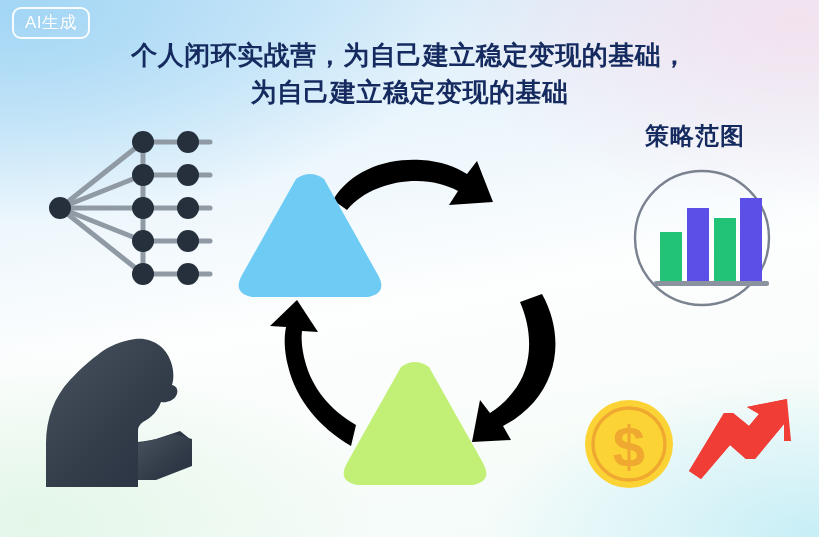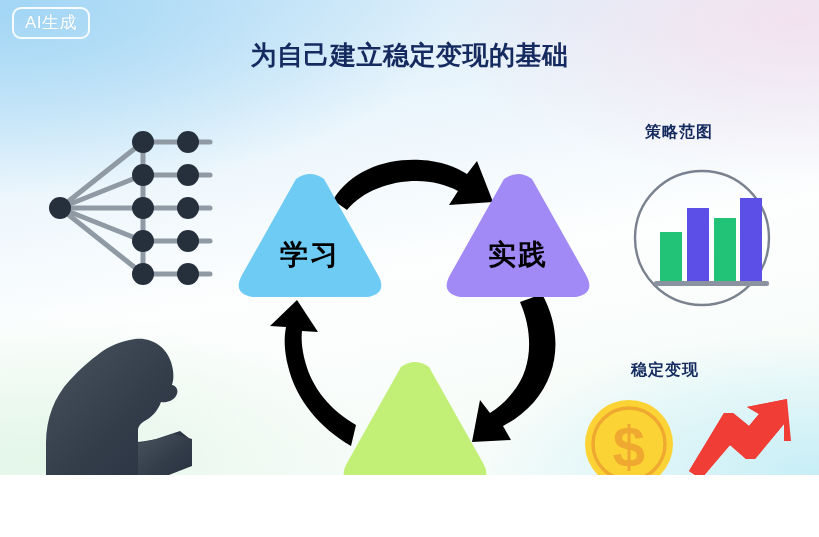--- a/index.html
+++ b/index.html
@@ -6,21 +6,21 @@
     margin: 0;
     padding: 0;
     background: #ffffff;
   }
   body {
     font-family: "Liberation Sans", "DejaVu Sans", sans-serif;
   }
   #poster {
     position: relative;
     width: 819px;
-    height: 475px;
+    height: 537px;
     overflow: hidden;
     background:
       radial-gradient(ellipse 70% 55% at 97% 4%, rgba(243,225,238,0.95) 0%, rgba(243,228,240,0.0) 62%),
       radial-gradient(ellipse 80% 60% at 2% 2%, rgba(162,214,245,0.98) 0%, rgba(180,222,247,0.0) 66%),
       radial-gradient(ellipse 60% 45% at 4% 97%, rgba(226,246,231,0.95) 0%, rgba(231,247,235,0.0) 70%),
       radial-gradient(ellipse 55% 40% at 99% 99%, rgba(198,238,246,0.95) 0%, rgba(205,240,247,0.0) 72%),
       linear-gradient(170deg, #cfe8f8 0%, #eaf5fc 28%, #fdfefe 55%, #f7fcf9 80%, #f2fbfa 100%);
   }
 
   
@@ -67,35 +67,36 @@
     font-size: 28px;
     font-weight: bold;
     letter-spacing: 2px;
     line-height: 1;
   }
 
   
   .caption {
     position: absolute;
     color: #152a5e;
-    font-size: 16px;
+    font-size: 24px;
     font-weight: bold;
     letter-spacing: 1px;
     line-height: 1;
     white-space: nowrap;
   }
 </style>
 </head>
 <body>
 
 <div id="poster">
 
   <div class="ai-badge">AI生成</div>
 
   <div class="title-block">
+    <span class="title-line">个人闭环实战营，为自己建立稳定变现的基础，</span>
     <span class="title-line">为自己建立稳定变现的基础</span>
   </div>
 
   <svg class="layer" style="left:38px; top:125px;" width="180" height="165" viewBox="0 0 180 165">
     <g stroke="#8f9aa4" stroke-width="5" stroke-linecap="round" fill="none">
       <line x1="22" y1="83" x2="105" y2="17"></line>
       <line x1="22" y1="83" x2="105" y2="50"></line>
       <line x1="22" y1="83" x2="105" y2="83"></line>
       <line x1="22" y1="83" x2="105" y2="116"></line>
       <line x1="22" y1="83" x2="105" y2="149"></line>
@@ -200,48 +201,40 @@
       L 52,31
       C 51,39 52,50 55,61
       C 62,88 80,110 106,125
       Z"></path>
   </svg>
 
   <div class="tri-wrap" style="left:232px; top:167px; width:156px; height:138px;">
     <svg width="156" height="138" viewBox="0 0 156 138">
       <path d="M 64,12 Q 78,2 92,12 L 146,108 Q 156,126 136,130 L 20,130 Q 0,126 10,108 Z" fill="#6ecbf4"></path>
     </svg>
-    <div class="tri-label" style="top:74px;">学习</div>
   </div>
 
-  <div class="tri-wrap" style="left:440px; top:167px; width:156px; height:138px;">
-    <svg width="156" height="138" viewBox="0 0 156 138">
-      <path d="M 64,12 Q 78,2 92,12 L 146,108 Q 156,126 136,130 L 20,130 Q 0,126 10,108 Z" fill="#a189f6"></path>
-    </svg>
-    <div class="tri-label" style="top:74px;">实践</div>
-  </div>
 
   <div class="tri-wrap" style="left:337px; top:355px; width:156px; height:138px;">
     <svg width="156" height="138" viewBox="0 0 156 138">
       <path d="M 64,12 Q 78,2 92,12 L 146,108 Q 156,126 136,130 L 20,130 Q 0,126 10,108 Z" fill="#c2f077"></path>
     </svg>
   </div>
 
   <div class="caption" style="left:645px; top:124px;">策略范图</div>
 
   <svg class="layer" style="left:626px; top:168px;" width="152" height="140" viewBox="0 0 152 140">
     <circle cx="76" cy="70" r="67" fill="none" stroke="#7a8290" stroke-width="2.4"></circle>
     <rect x="34" y="64" width="22" height="50" fill="#22c277"></rect>
     <rect x="61" y="40" width="22" height="74" fill="#5b4fe8"></rect>
     <rect x="88" y="50" width="22" height="64" fill="#22c277"></rect>
     <rect x="114" y="30" width="22" height="84" fill="#5b4fe8"></rect>
     <rect x="28" y="113" width="115" height="5" rx="2" fill="#8c93a0"></rect>
   </svg>
 
-  <div class="caption" style="left:631px; top:362px;">稳定变现</div>
 
   <svg class="layer" style="left:580px; top:395px;" width="98" height="98" viewBox="0 0 98 98">
     <circle cx="49" cy="49" r="44" fill="#fcd335"></circle>
     <circle cx="49" cy="49" r="36" fill="none" stroke="#efa830" stroke-width="3.4"></circle>
     <text x="49" y="72" text-anchor="middle" font-family="'Liberation Sans', sans-serif" font-size="58" font-weight="bold" fill="#efa830">$</text>
   </svg>
 
   <svg class="layer" style="left:683px; top:393px;" width="110" height="88" viewBox="0 0 110 88">
     <path fill="#f03e37" d="
       M 6,78

